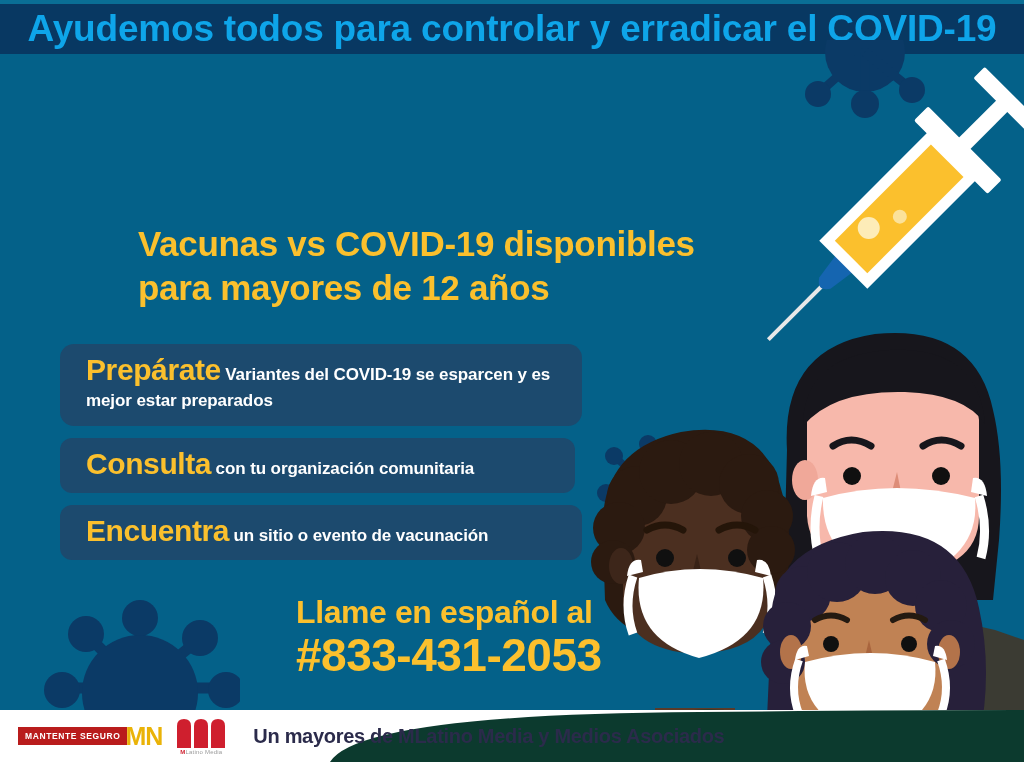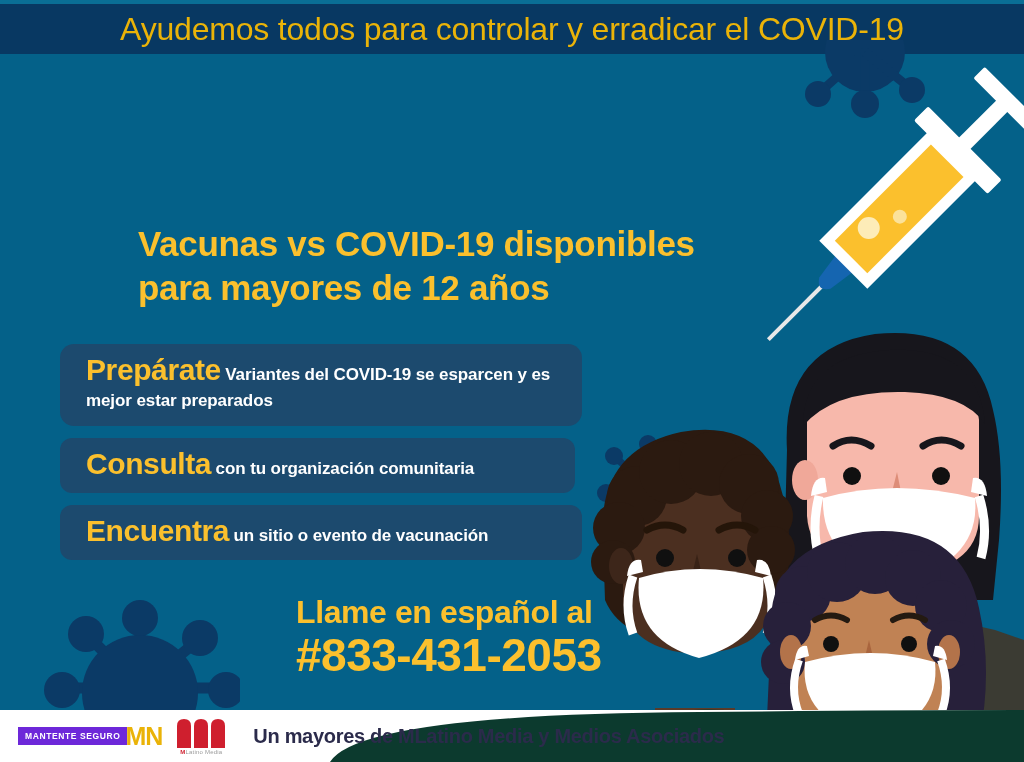--- a/index.html
+++ b/index.html
@@ -11,21 +11,21 @@
   #poster{position:relative;width:1024px;height:762px;overflow:hidden;background:#046189;}
 
   
   .top-strip{position:absolute;left:0;top:0;width:1024px;height:4px;background:#0a6e95;z-index:2;}
   .banner{
     position:absolute;left:0;top:4px;width:1024px;height:50px;
     background:#083862;z-index:3;
     display:flex;align-items:center;justify-content:center;
   }
   .banner-text{
-    color:#eab308;font-size:32px;font-weight:normal;letter-spacing:-0.2px;
+    color:#0ea5e9;font-size:37px;font-weight:bold;letter-spacing:-0.2px;
     white-space:nowrap;
   }
 
   
   .virus{position:absolute;}
 
   
   .headline{
     position:absolute;left:48px;top:78px;z-index:6;
     color:#ffffff;font-size:123px;line-height:0.95;font-weight:bold;
@@ -71,21 +71,21 @@
   .footer{
     position:absolute;left:0;bottom:0;width:1024px;height:52px;
     background:#ffffff;z-index:9;
   }
   .footer-curve{position:absolute;left:0;bottom:0;width:1024px;height:52px;z-index:10;}
   .footer-inner{
     position:absolute;left:0;bottom:0;width:1024px;height:52px;z-index:12;
     display:flex;align-items:center;
   }
   .badge{
-    margin-left:18px;background:#6d28d9;color:#ffffff;
+    margin-left:18px;background:#b91c1c;color:#ffffff;
     font-size:8.5px;font-weight:bold;letter-spacing:0.6px;
     padding:4px 7px;white-space:nowrap;
   }
   .mn-letters{
     color:#eab308;font-size:25px;font-weight:bold;letter-spacing:-1px;
     margin-left:-2px;line-height:1;
   }
   .mlatino{margin-left:13px;display:flex;flex-direction:column;align-items:center;}
   .mlatino-caption{
     font-size:6px;color:#9b9b9b;letter-spacing:0.2px;margin-top:1px;white-space:nowrap;

